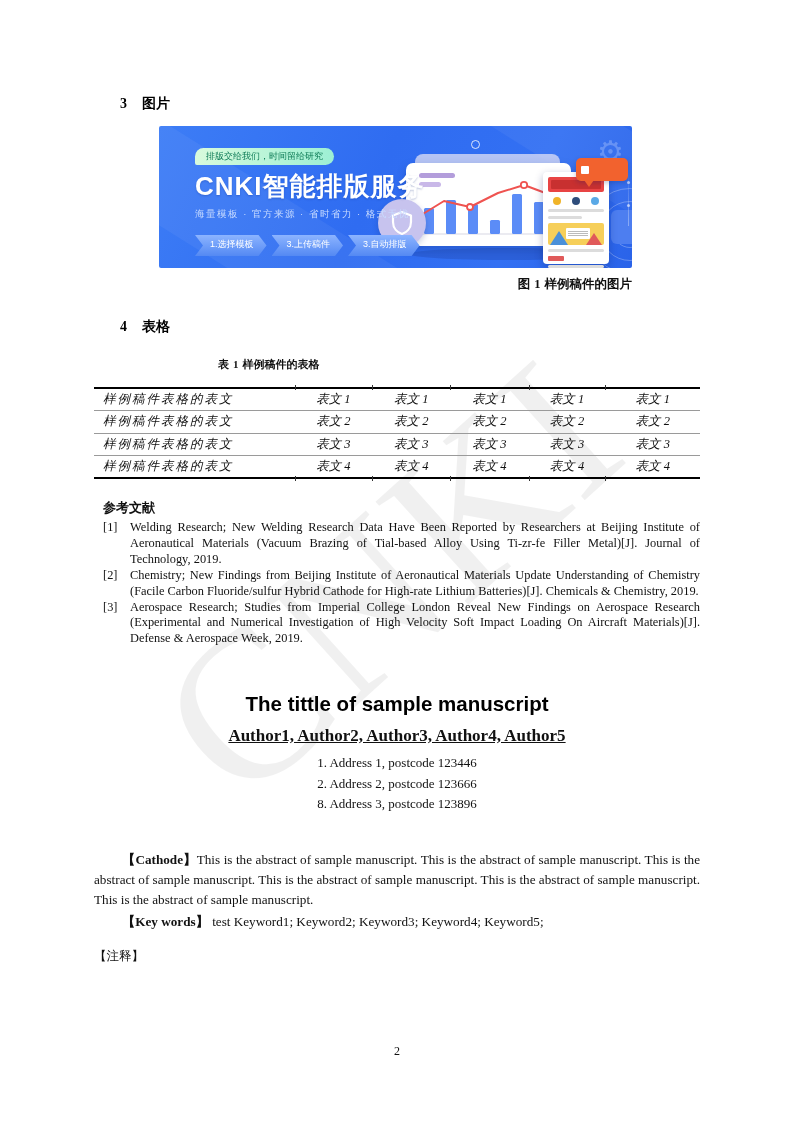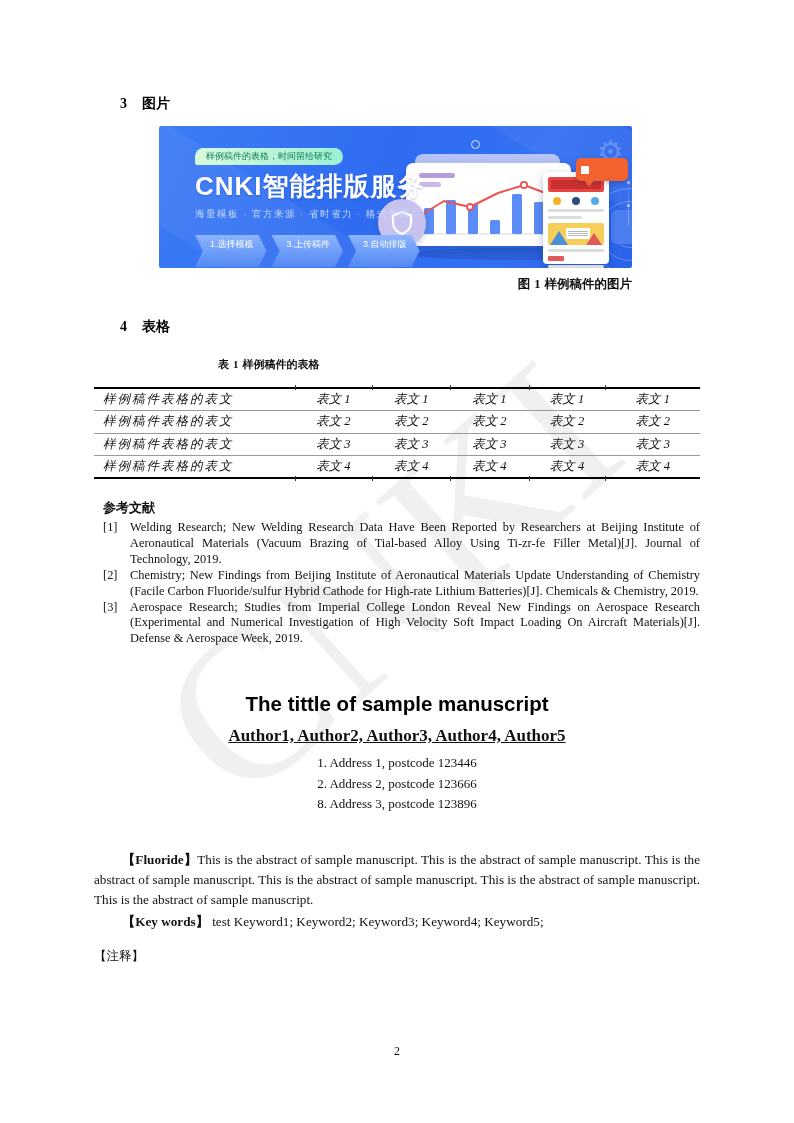--- a/index.html
+++ b/index.html
@@ -46,21 +46,21 @@
     text-shadow:0 1px 2px rgba(0,30,120,0.25);
   }
   .banner-sub {
     margin-top:6px; color:#c9dcff; font-family:"Liberation Sans", sans-serif;
     font-size:9.5px; letter-spacing:1.5px;
   }
   .steps { display:flex; margin-top:14px; gap:5px; }
   .step {
     position:relative; color:#fff; font-family:"Liberation Sans", sans-serif; font-size:9px;
     background:linear-gradient(180deg,#8cb4ff,#5489f3);
-    padding:5px 13px 18px 15px; line-height:1;
+    padding:5px 13px 7px 15px; line-height:1;
     clip-path:polygon(0 0, calc(100% - 8px) 0, 100% 50%, calc(100% - 8px) 100%, 0 100%, 8px 50%);
   }
 
   
   .illus { position:absolute; inset:0; z-index:2; }
   .shadow-ellipse { position:absolute; left:250px; top:122px; width:200px; height:12px; border-radius:50%; background:rgba(15,35,110,0.18); }
   .back-card { position:absolute; left:256px; top:28px; width:145px; height:26px; border-radius:8px; background:rgba(205,211,245,0.85); }
   .chart-card { position:absolute; left:247px; top:37px; width:165px; height:83px; background:#fff; border-radius:7px; box-shadow:0 4px 10px rgba(10,30,100,0.25); }
   .shield-badge { position:absolute; left:219px; top:73px; width:48px; height:48px; border-radius:50%; background:#c7c3ee; display:flex; align-items:center; justify-content:center; box-shadow:0 3px 6px rgba(10,30,100,0.2); }
   .doc-card { position:absolute; left:384px; top:46px; width:66px; height:92px; background:#fff; border-radius:4px; box-shadow:0 3px 8px rgba(10,30,100,0.3); padding:5px; }
@@ -213,21 +213,21 @@
           <div class="bubble">
             <span class="sq"></span>
             <span class="lines">
                 <span class="ln"></span>
                 <span class="ln"></span>
               </span>
           </div>
         </div>
 
         <div class="banner-left">
-          <div class="badge">样例稿件的表格，时间留给研究</div>
+          <div class="badge">排版交给我们，时间留给研究</div>
           <div class="banner-title">CNKI智能排版服务</div>
           <div class="banner-sub">海量模板 · 官方来源 · 省时省力 · 格式无忧</div>
           <div class="steps" id="banner-steps">
               <div class="step">1.选择模板</div>
               <div class="step">3.上传稿件</div>
               <div class="step">3.自动排版</div>
             </div>
         </div>
       </div>
 
@@ -309,20 +309,20 @@
       </ol>
 
     <div class="doc-title">The tittle of sample manuscript</div>
     <div class="doc-authors">Author1, Author2, Author3, Author4, Author5</div>
     <div class="doc-addresses" id="addr-list">
         <div>1. Address 1, postcode 123446</div>
         <div>2. Address 2, postcode 123666</div>
         <div>8. Address 3, postcode 123896</div>
       </div>
 
-    <p class="abstract"><b>【Fluoride】</b><span>This is the abstract of sample manuscript. This is the abstract of sample manuscript. This is the abstract of sample manuscript. This is the abstract of sample manuscript. This is the abstract of sample manuscript. This is the abstract of sample manuscript.</span></p>
+    <p class="abstract"><b>【Cathode】</b><span>This is the abstract of sample manuscript. This is the abstract of sample manuscript. This is the abstract of sample manuscript. This is the abstract of sample manuscript. This is the abstract of sample manuscript. This is the abstract of sample manuscript.</span></p>
     <p class="kwline"><b>【Key words】</b> <span>test Keyword1; Keyword2; Keyword3; Keyword4; Keyword5;</span></p>
     <div class="notes">【注释】</div>
 
   </div>
 
   <div class="page-num">2</div>
 </div>
 
 </body></html>

